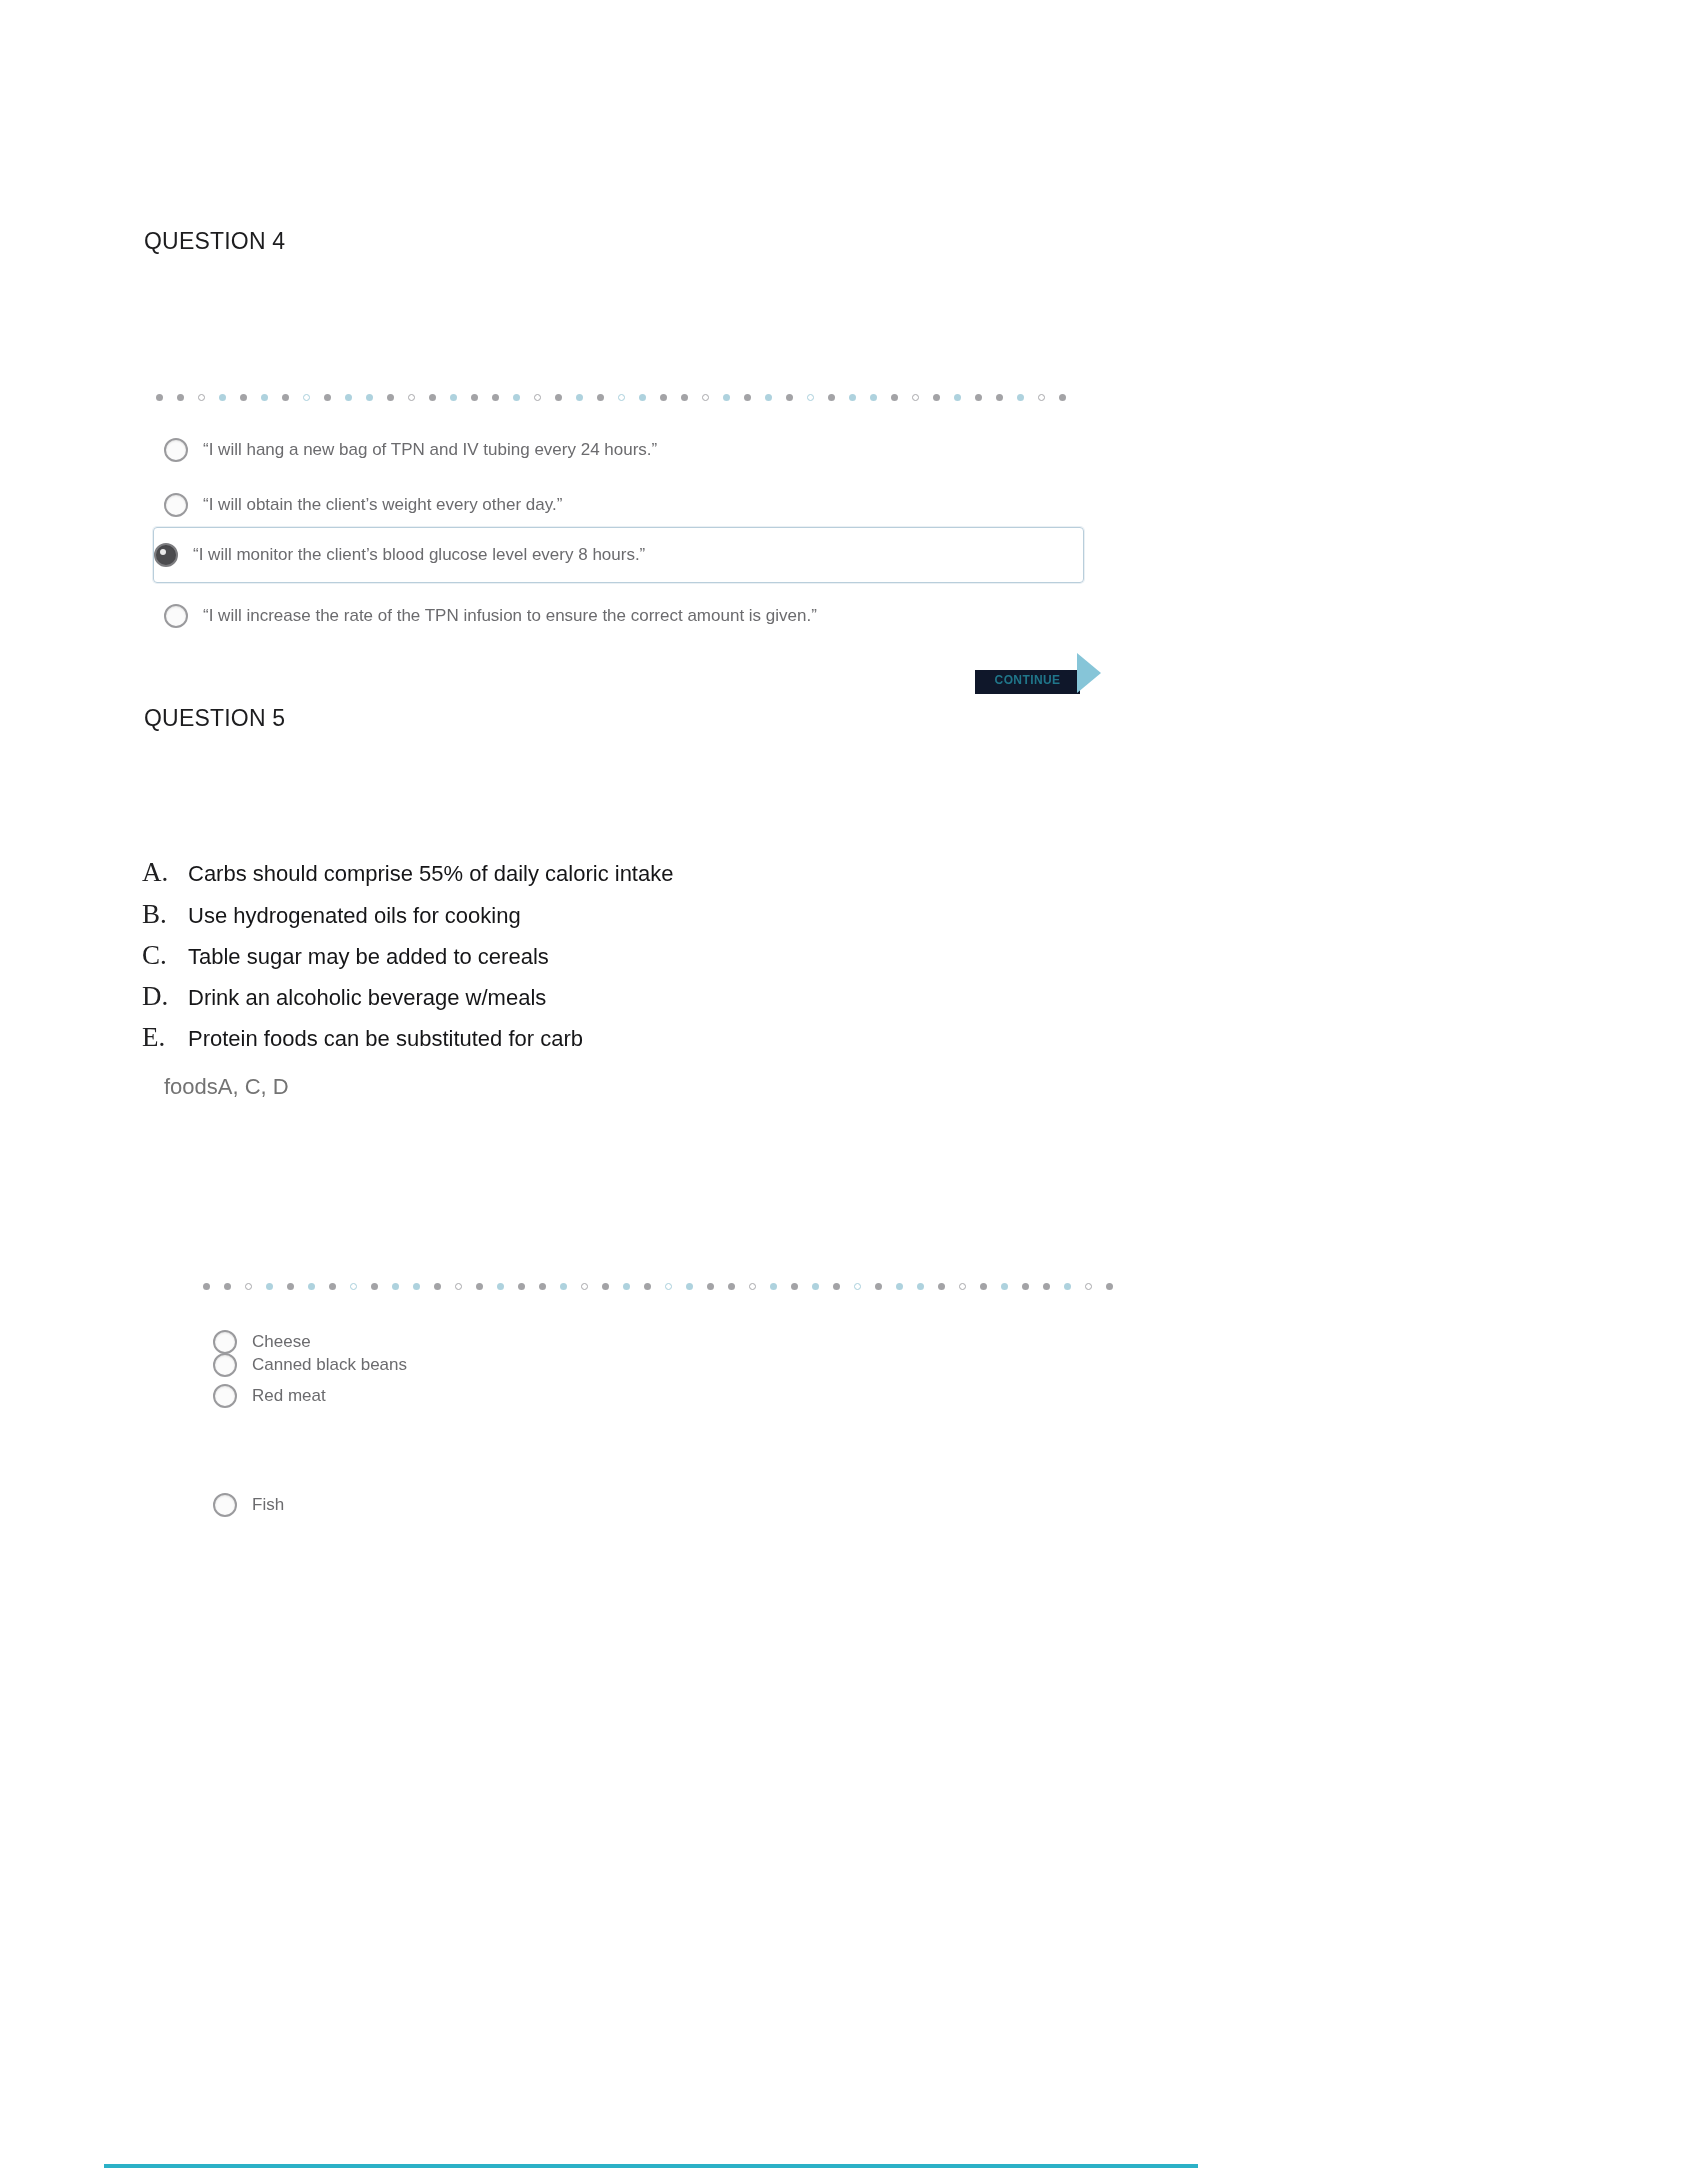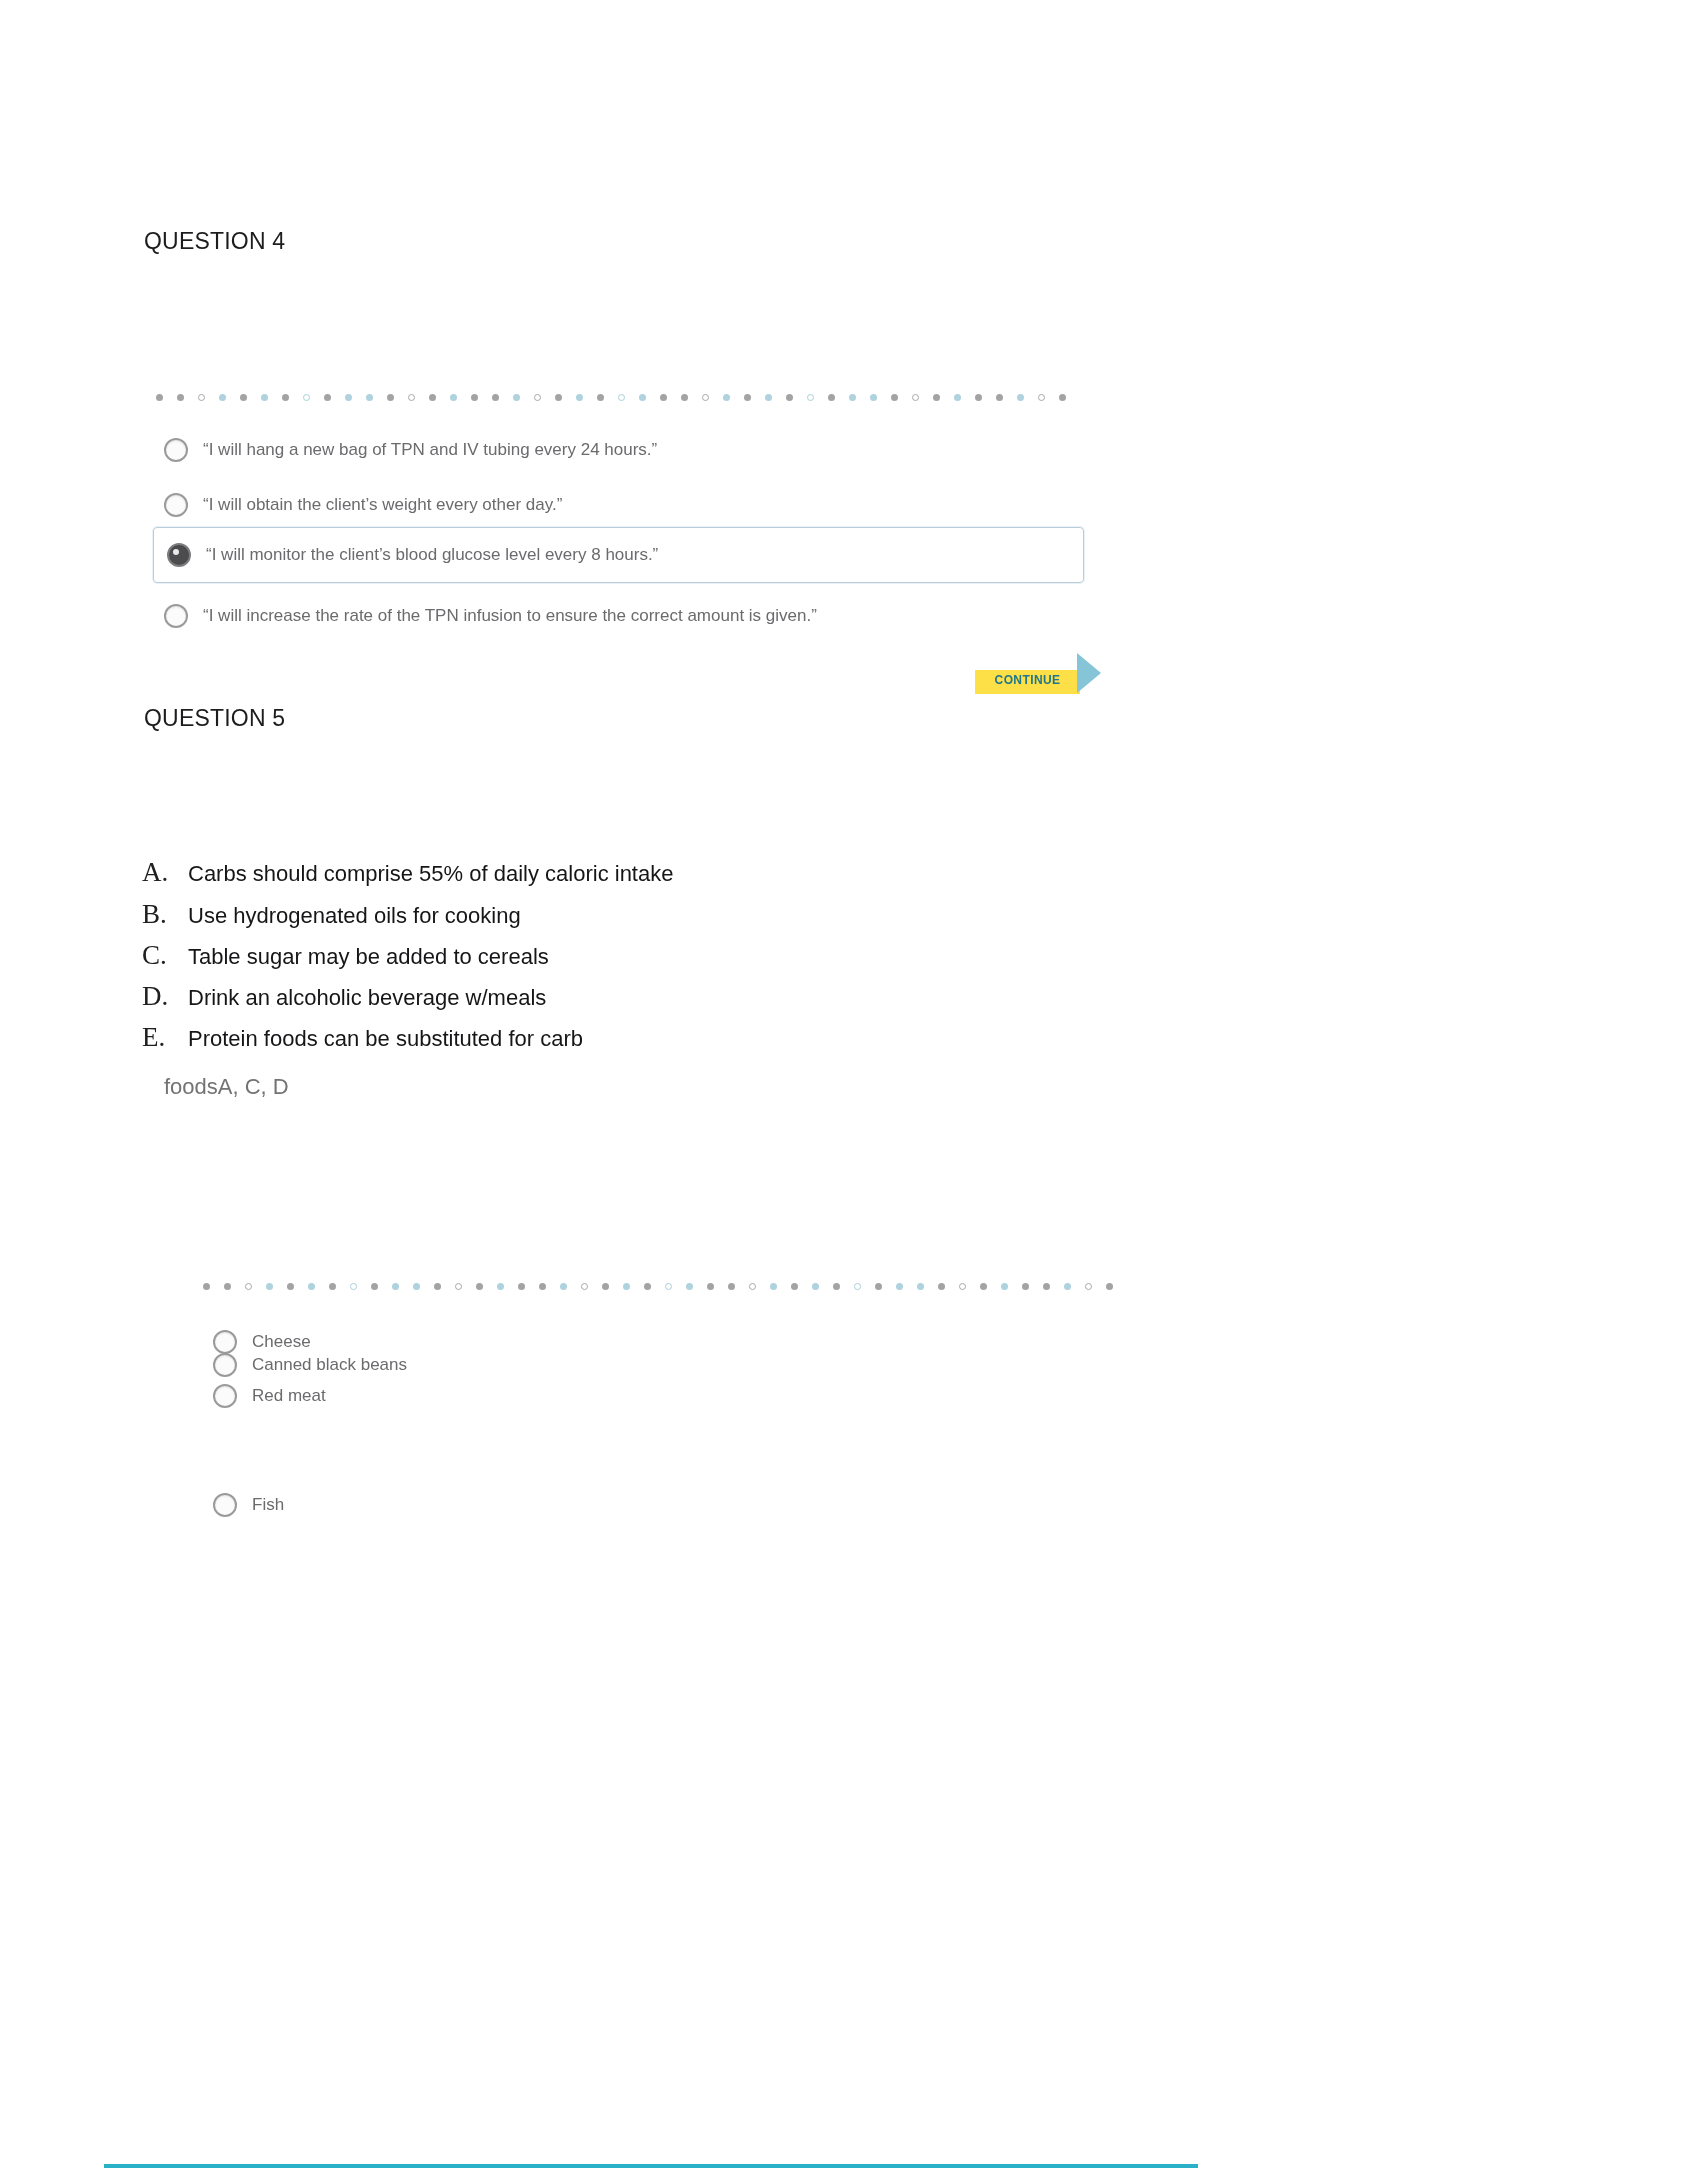--- a/index.html
+++ b/index.html
@@ -82,38 +82,37 @@
   }
   .opt-label{
     font-size:17px;
     color:#6b6b6e;
   }
   .opt.selected{
     border:1px solid #b9cedb;
     border-radius:4px;
     box-shadow:0 0 0 1px rgba(185,206,219,0.3);
     box-sizing:border-box;
-    padding-left:13px;
   }
   .opt.selected .radio{
     background:#4c4c4f;
     border-color:#7d7d80;
   }
   .opt.selected .radio::after{
     content:"";
     position:absolute;
     width:6px;height:6px;
     border-radius:50%;
     background:#e9e9ea;
     left:4px;top:4px;
   }
 
   
   .continue-btn{
-    background:#fde047;
+    background:#0f172a;
     color:#20768a;
     font-size:12px;
     font-weight:700;
     letter-spacing:0.4px;
     width:105px;
     height:24px;
     display:flex;
     align-items:flex-start;
     justify-content:center;
     padding-top:3px;

